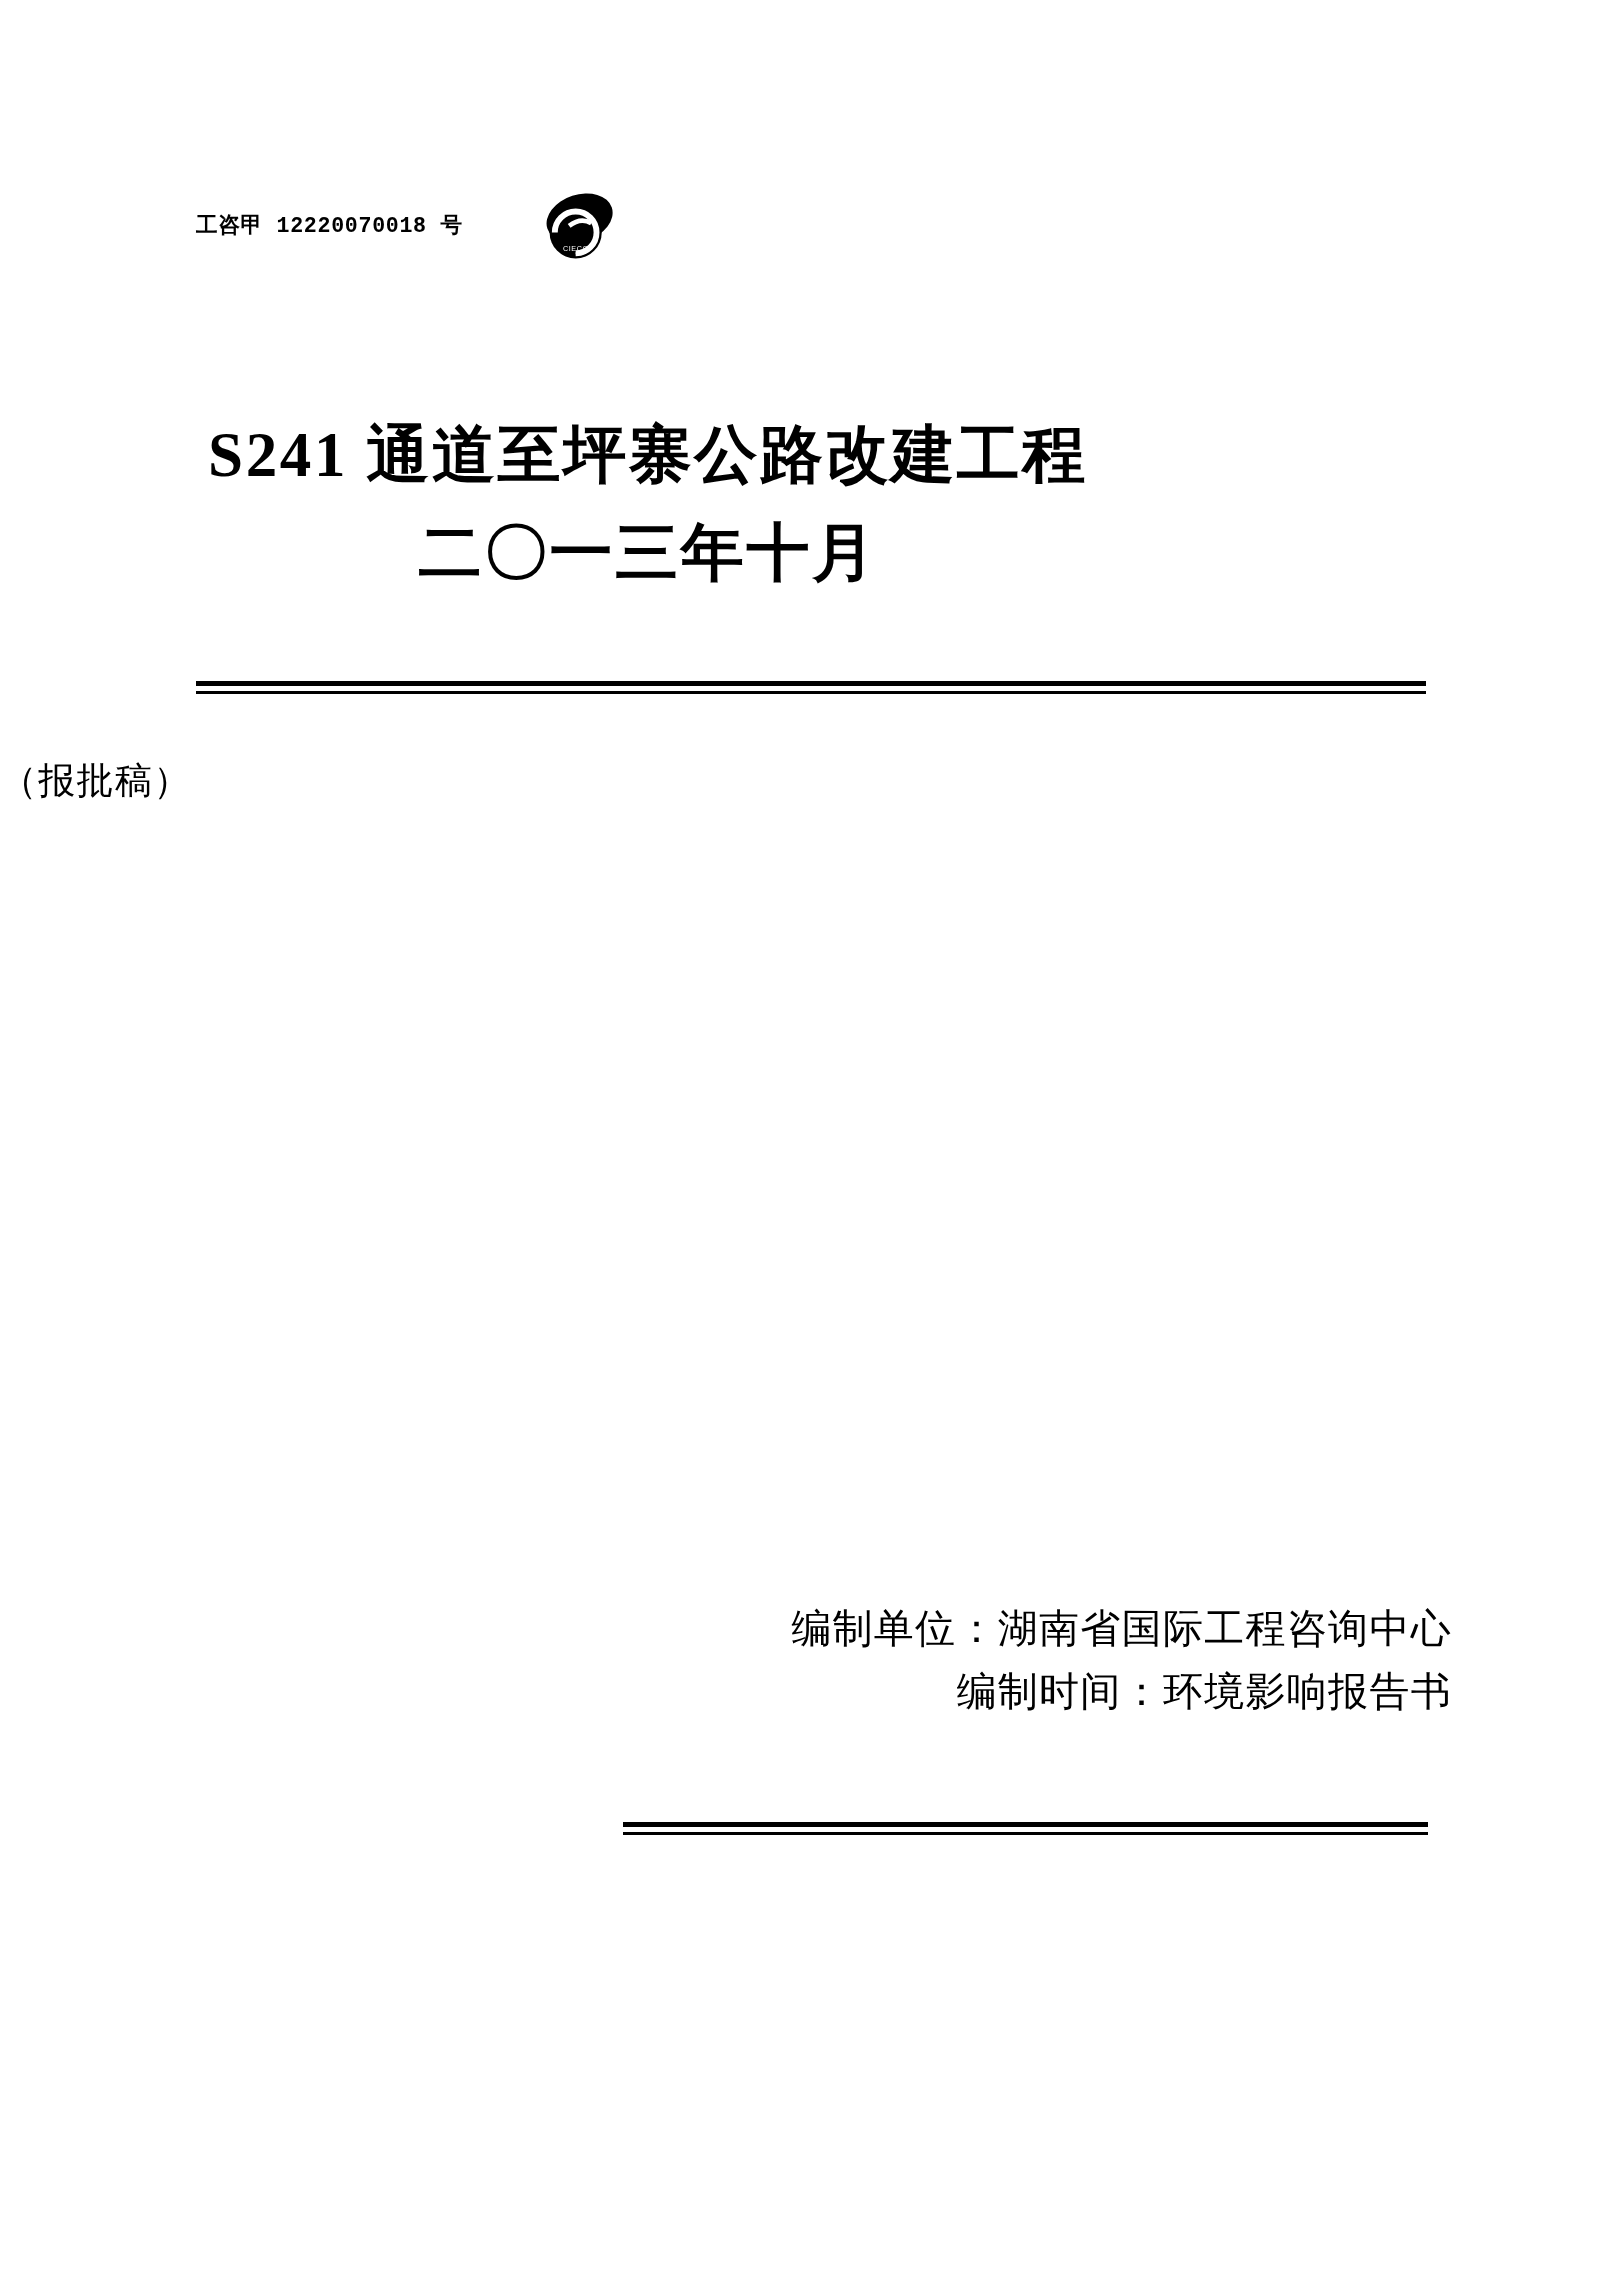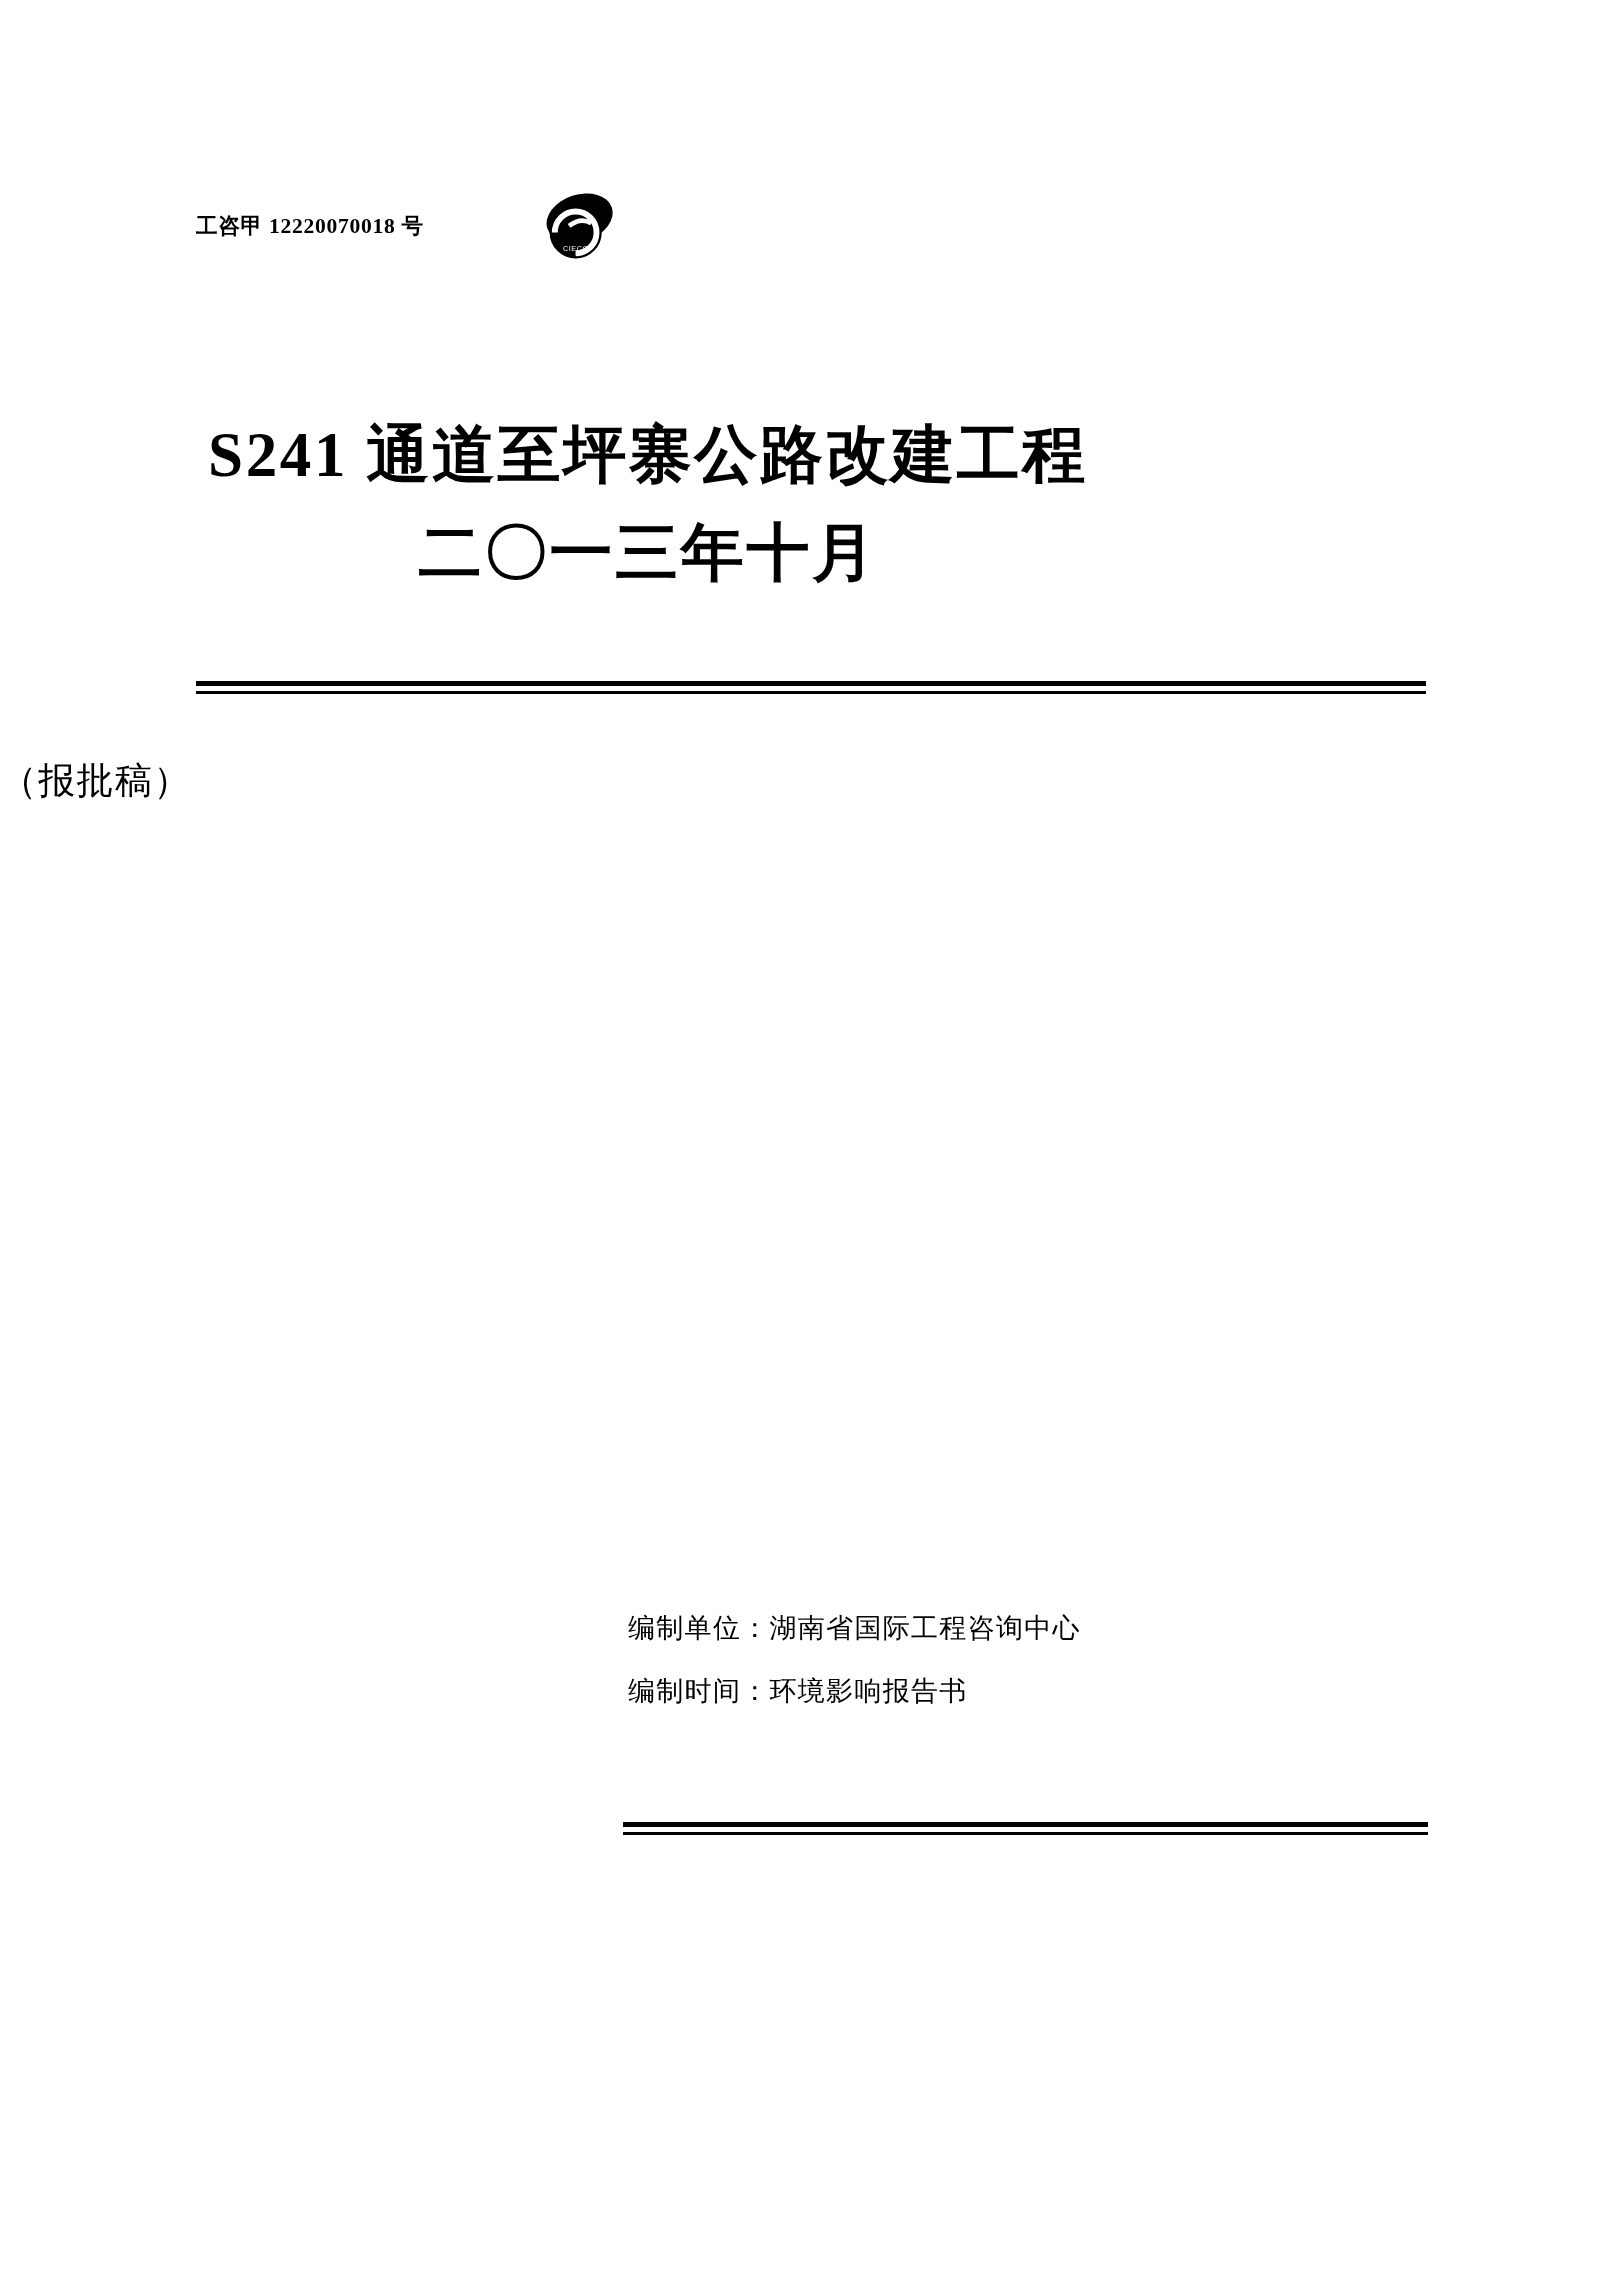--- a/index.html
+++ b/index.html
@@ -21,21 +21,21 @@
   }
 
   
   .cert-block {
     position: absolute;
     left: 196px;
     top: 209px;
     width: 458px;
   }
   .cert-line {
-    font-family: Liberation Serif, serif;
+    font-family: Liberation Mono, monospace;
     font-size: 21.6px;
     line-height: 35px;
     letter-spacing: 0.7px;
     white-space: nowrap;
     font-weight: 600;
   }
 
   
   .logo {
     position: absolute;
@@ -94,25 +94,26 @@
   }
 
   
   .meta-block {
     position: absolute;
     left: 628px;
     top: 1597px;
     width: 824px;
   }
   .meta-line {
-    font-size: 27px;
+    font-size: 40px;
     line-height: 63px;
     letter-spacing: 1.3px;
     white-space: nowrap;
     font-family: "Liberation Serif", "DejaVu Serif", serif;
+    text-align: right;
   }
   .meta-label { }
   .meta-value { }
 
   
   .rule-bottom {
     position: absolute;
     left: 623px;
     width: 805px;
     top: 1822px;

